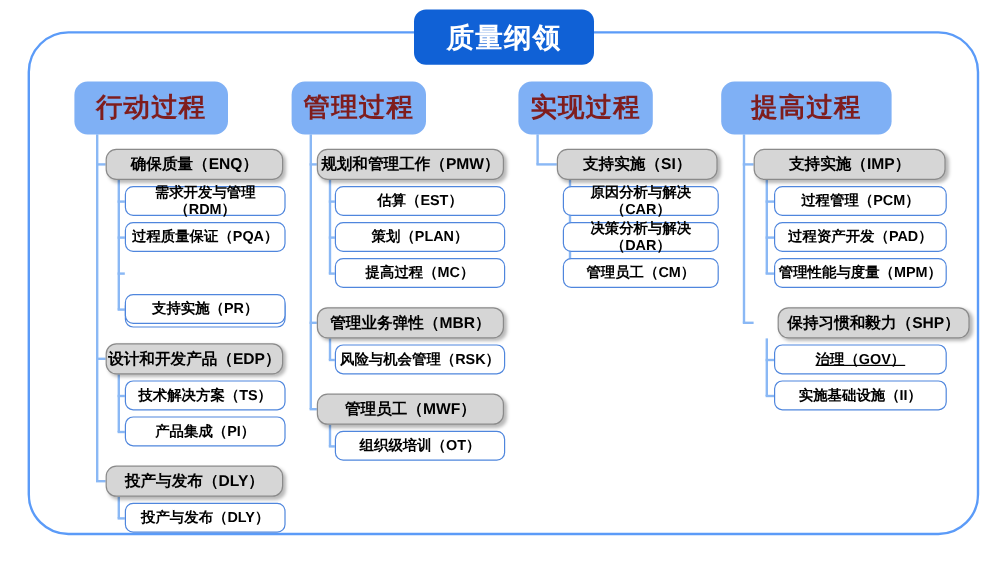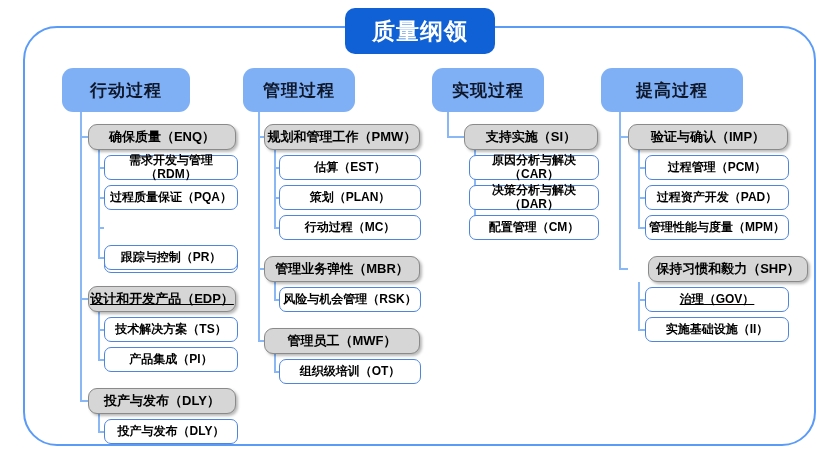--- a/index.html
+++ b/index.html
@@ -23,21 +23,21 @@
     background:#1061d6;border-radius:10px;
     display:flex;align-items:center;justify-content:center;
     color:#ffffff;font-size:23px;font-weight:bold;letter-spacing:1px;
     z-index:6;
   }
 
   
   .col-head{
     position:absolute;height:44px;background:#7fb0f5;border-radius:11px;
     display:flex;align-items:center;justify-content:center;
-    color:#0f172a;font-size:17px;font-weight:bold;letter-spacing:1px;
+    color:#7f1d1d;font-size:22px;font-weight:bold;letter-spacing:1px;
     z-index:4;
   }
 
   
   .line{position:absolute;background:#8ab8f5;z-index:1;}
   .vline{width:2px;}
   .hline{height:2px;}
 
   
   .grp{
@@ -71,70 +71,70 @@
       <div class="col-head" style="left: 62px; top: 68px; width: 128px; height: 44px;">行动过程</div>
       <div class="line hline" style="left: 80px; top: 136px; width: 8px; height: 2px;"></div>
       <div class="grp" style="left: 88px; top: 124px; width: 148px; height: 26px;">确保质量（ENQ）</div>
       <div class="line hline" style="left: 98px; top: 166.5px; width: 6px; height: 2px;"></div>
       <div class="leaf" style="left: 104px; top: 155px; width: 134px; height: 25px;">需求开发与管理（RDM）</div>
       <div class="line hline" style="left: 98px; top: 196.5px; width: 6px; height: 2px;"></div>
       <div class="leaf" style="left: 104px; top: 185px; width: 134px; height: 25px;">过程质量保证（PQA）</div>
       <div class="line hline" style="left: 98px; top: 226.5px; width: 6px; height: 2px;"></div>
       <div class="leaf" style="left: 104px; top: 215px; width: 134px; height: 25px; margin-top: 33px;">验证与确认（VV）</div>
       <div class="line hline" style="left: 98px; top: 256.5px; width: 6px; height: 2px;"></div>
-      <div class="leaf" style="left: 104px; top: 245px; width: 134px; height: 25px;">跟踪与控制（PR）</div>
+      <div class="leaf" style="left: 104px; top: 245px; width: 134px; height: 25px;">支持实施（PR）</div>
       <div class="line vline" style="left: 98px; top: 150px; width: 2px; height: 107.5px;"></div>
       <div class="line hline" style="left: 80px; top: 298px; width: 8px; height: 2px;"></div>
-      <div class="grp" style="left: 88px; top: 286px; width: 148px; height: 26px; text-decoration: underline;">设计和开发产品（EDP）</div>
+      <div class="grp" style="left: 88px; top: 286px; width: 148px; height: 26px;">设计和开发产品（EDP）</div>
       <div class="line hline" style="left: 98px; top: 328.5px; width: 6px; height: 2px;"></div>
       <div class="leaf" style="left: 104px; top: 317px; width: 134px; height: 25px;">技术解决方案（TS）</div>
       <div class="line hline" style="left: 98px; top: 358.5px; width: 6px; height: 2px;"></div>
       <div class="leaf" style="left: 104px; top: 347px; width: 134px; height: 25px;">产品集成（PI）</div>
       <div class="line vline" style="left: 98px; top: 312px; width: 2px; height: 47.5px;"></div>
       <div class="line hline" style="left: 80px; top: 400px; width: 8px; height: 2px;"></div>
       <div class="grp" style="left: 88px; top: 388px; width: 148px; height: 26px;">投产与发布（DLY）</div>
       <div class="line hline" style="left: 98px; top: 430.5px; width: 6px; height: 2px;"></div>
       <div class="leaf" style="left: 104px; top: 419px; width: 134px; height: 25px;">投产与发布（DLY）</div>
       <div class="line vline" style="left: 98px; top: 414px; width: 2px; height: 17.5px;"></div>
       <div class="line vline" style="left: 80px; top: 112px; width: 2px; height: 289px;"></div>
       <div class="col-head" style="left: 243px; top: 68px; width: 112px; height: 44px;">管理过程</div>
       <div class="line hline" style="left: 258px; top: 136px; width: 6px; height: 2px;"></div>
       <div class="grp" style="left: 264px; top: 124px; width: 156px; height: 26px;">规划和管理工作（PMW）</div>
       <div class="line hline" style="left: 274px; top: 166.5px; width: 5px; height: 2px;"></div>
       <div class="leaf" style="left: 279px; top: 155px; width: 142px; height: 25px;">估算（EST）</div>
       <div class="line hline" style="left: 274px; top: 196.5px; width: 5px; height: 2px;"></div>
       <div class="leaf" style="left: 279px; top: 185px; width: 142px; height: 25px;">策划（PLAN）</div>
       <div class="line hline" style="left: 274px; top: 226.5px; width: 5px; height: 2px;"></div>
-      <div class="leaf" style="left: 279px; top: 215px; width: 142px; height: 25px;">行动过程（MC）</div>
+      <div class="leaf" style="left: 279px; top: 215px; width: 142px; height: 25px;">提高过程（MC）</div>
       <div class="line vline" style="left: 274px; top: 150px; width: 2px; height: 77.5px;"></div>
       <div class="line hline" style="left: 258px; top: 268px; width: 6px; height: 2px;"></div>
       <div class="grp" style="left: 264px; top: 256px; width: 156px; height: 26px;">管理业务弹性（MBR）</div>
       <div class="line hline" style="left: 274px; top: 298.5px; width: 5px; height: 2px;"></div>
       <div class="leaf" style="left: 279px; top: 287px; width: 142px; height: 25px;">风险与机会管理（RSK）</div>
       <div class="line vline" style="left: 274px; top: 282px; width: 2px; height: 17.5px;"></div>
       <div class="line hline" style="left: 258px; top: 340px; width: 6px; height: 2px;"></div>
       <div class="grp" style="left: 264px; top: 328px; width: 156px; height: 26px;">管理员工（MWF）</div>
       <div class="line hline" style="left: 274px; top: 370.5px; width: 5px; height: 2px;"></div>
       <div class="leaf" style="left: 279px; top: 359px; width: 142px; height: 25px;">组织级培训（OT）</div>
       <div class="line vline" style="left: 274px; top: 354px; width: 2px; height: 17.5px;"></div>
       <div class="line vline" style="left: 258px; top: 112px; width: 2px; height: 229px;"></div>
       <div class="col-head" style="left: 432px; top: 68px; width: 112px; height: 44px;">实现过程</div>
       <div class="line hline" style="left: 447px; top: 136px; width: 17px; height: 2px;"></div>
       <div class="grp" style="left: 464px; top: 124px; width: 134px; height: 26px;">支持实施（SI）</div>
       <div class="line vline" style="left: 474px; top: 166.5px; height: 2px;"></div>
       <div class="leaf" style="left: 469px; top: 155px; width: 130px; height: 25px;">原因分析与解决（CAR）</div>
       <div class="line vline" style="left: 474px; top: 196.5px; height: 2px;"></div>
       <div class="leaf" style="left: 469px; top: 185px; width: 130px; height: 25px;">决策分析与解决（DAR）</div>
       <div class="line vline" style="left: 474px; top: 226.5px; height: 2px;"></div>
-      <div class="leaf" style="left: 469px; top: 215px; width: 130px; height: 25px;">配置管理（CM）</div>
+      <div class="leaf" style="left: 469px; top: 215px; width: 130px; height: 25px;">管理员工（CM）</div>
       <div class="line vline" style="left: 474px; top: 150px; width: 2px; height: 77.5px;"></div>
       <div class="line vline" style="left: 447px; top: 112px; width: 2px; height: 25px;"></div>
       <div class="col-head" style="left: 601px; top: 68px; width: 142px; height: 44px;">提高过程</div>
       <div class="line hline" style="left: 619px; top: 136px; width: 9px; height: 2px;"></div>
-      <div class="grp" style="left: 628px; top: 124px; width: 160px; height: 26px;">验证与确认（IMP）</div>
+      <div class="grp" style="left: 628px; top: 124px; width: 160px; height: 26px;">支持实施（IMP）</div>
       <div class="line hline" style="left: 638px; top: 166.5px; width: 7px; height: 2px;"></div>
       <div class="leaf" style="left: 645px; top: 155px; width: 144px; height: 25px;">过程管理（PCM）</div>
       <div class="line hline" style="left: 638px; top: 196.5px; width: 7px; height: 2px;"></div>
       <div class="leaf" style="left: 645px; top: 185px; width: 144px; height: 25px;">过程资产开发（PAD）</div>
       <div class="line hline" style="left: 638px; top: 226.5px; width: 7px; height: 2px;"></div>
       <div class="leaf" style="left: 645px; top: 215px; width: 144px; height: 25px;">管理性能与度量（MPM）</div>
       <div class="line vline" style="left: 638px; top: 150px; width: 2px; height: 77.5px;"></div>
       <div class="line hline" style="left: 619px; top: 268px; width: 9px; height: 2px;"></div>
       <div class="grp" style="left: 628px; top: 256px; width: 160px; height: 26px; margin-left: 20px;">保持习惯和毅力（SHP）</div>
       <div class="line hline" style="left: 638px; top: 298.5px; width: 7px; height: 2px;"></div>

